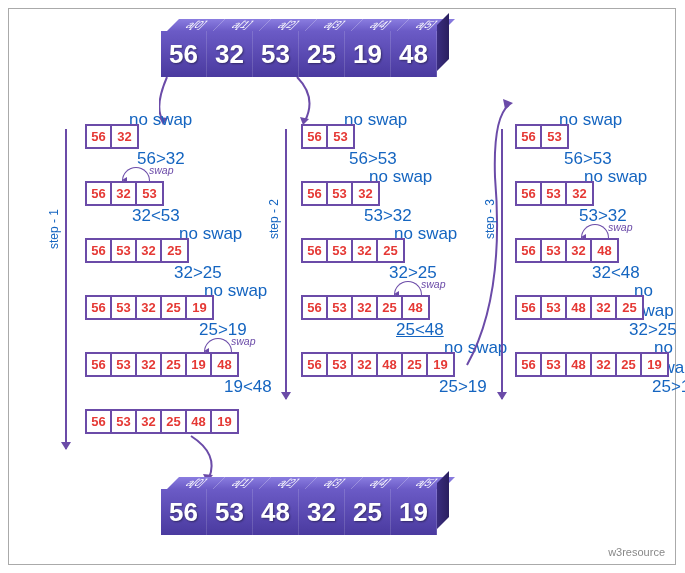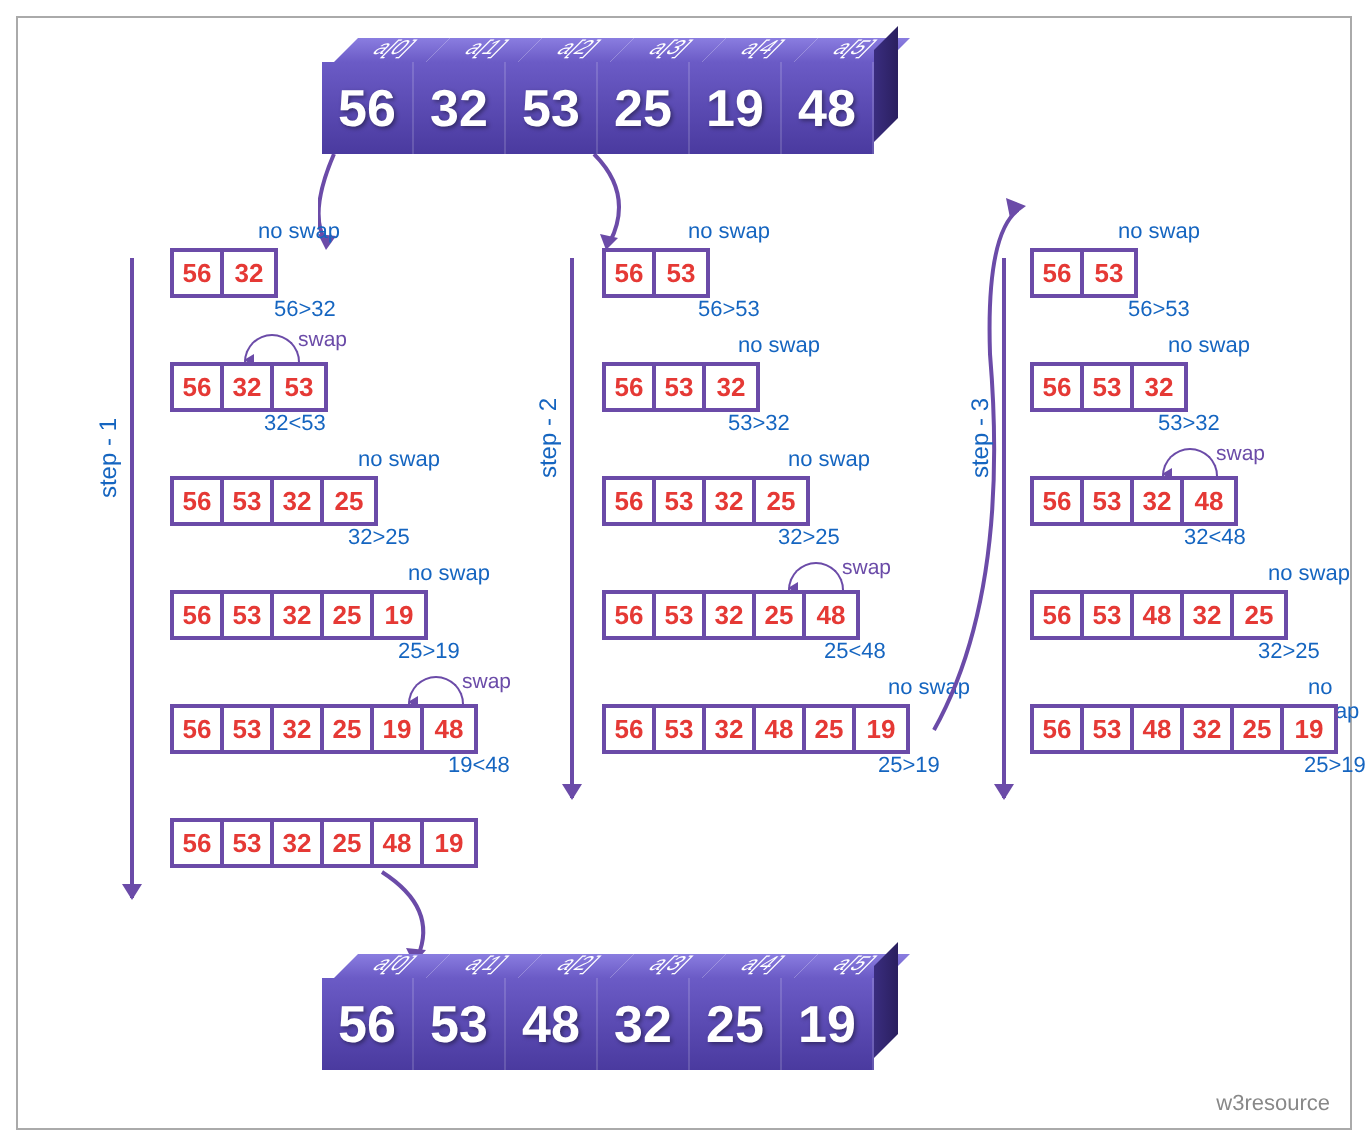--- a/index.html
+++ b/index.html
@@ -84,27 +84,28 @@
     font-weight: bold;
     text-align: center;
     line-height: 21px;
     background: #fff;
   }
   .cell:last-child { border-right: none; }
   
   .label-blue {
     position: absolute;
     color: #1565c0;
-    font-size: 11px;
+    font-size: 17px;
     padding-left: 15px;
   }
   .label-purple {
     position: absolute;
     color: #6b4ba8;
     font-size: 10.5px;
+    font-style: italic;
   }
   .step-label {
     position: absolute;
     color: #1565c0;
     font-size: 12px;
     writing-mode: vertical-rl;
     transform: rotate(180deg);
   }
   .arrow-down {
     position: absolute;
@@ -273,21 +274,21 @@
 
   <div class="swap-arc" style="left:385px; top:272px;"></div>
   <div class="label-purple" style="left:412px; top:269px;">swap</div>
   <div class="row" style="left:292px; top:286px;">
       <div class="cell">56</div>
       <div class="cell">53</div>
       <div class="cell">32</div>
       <div class="cell">25</div>
       <div class="cell">48</div>
     </div>
-  <div class="label-blue" style="left:388px; top:311px;">25&lt;48</div>
+  <div class="label-blue" style="left:372px; top:311px;text-decoration:underline;">25&lt;48</div>
 
   <div class="label-blue" style="left:420px; top:329px;">no swap</div>
   <div class="row" style="left:292px; top:343px;">
       <div class="cell">56</div>
       <div class="cell">53</div>
       <div class="cell">32</div>
       <div class="cell">48</div>
       <div class="cell">25</div>
       <div class="cell">19</div>
     </div>

